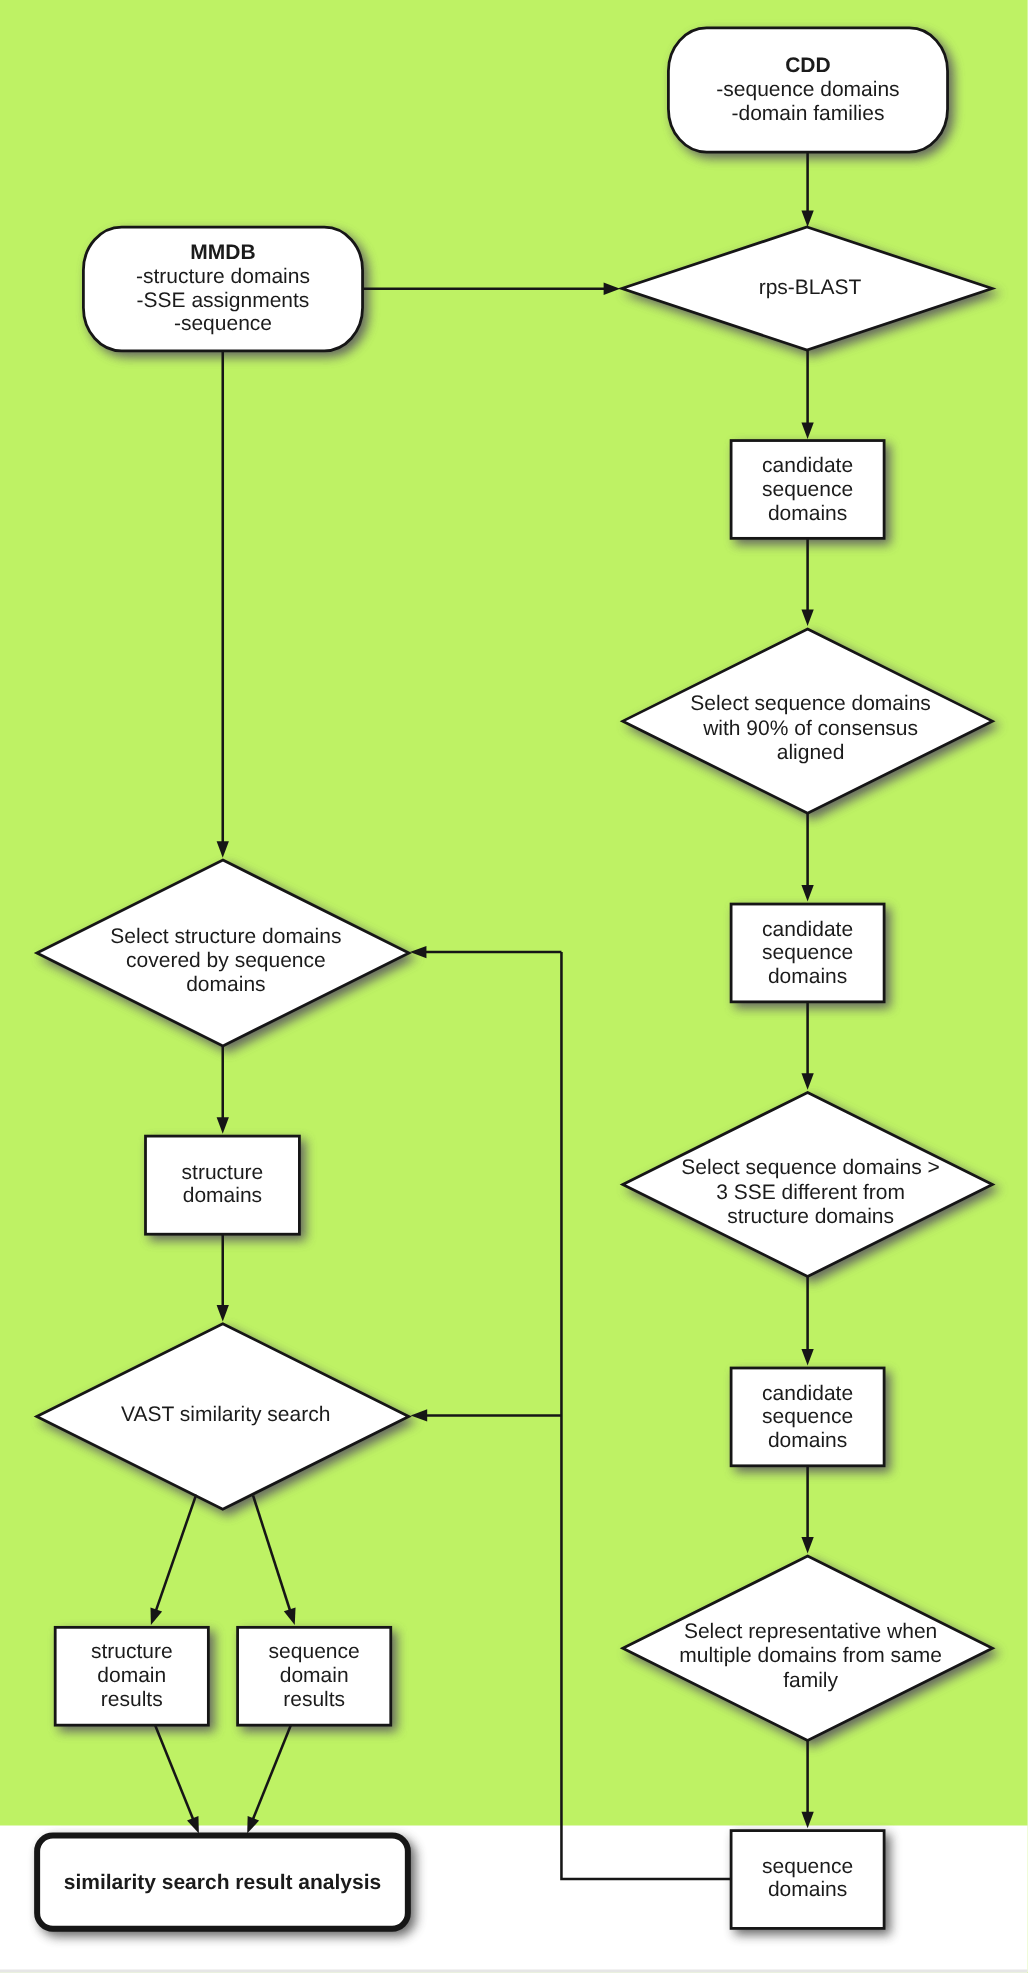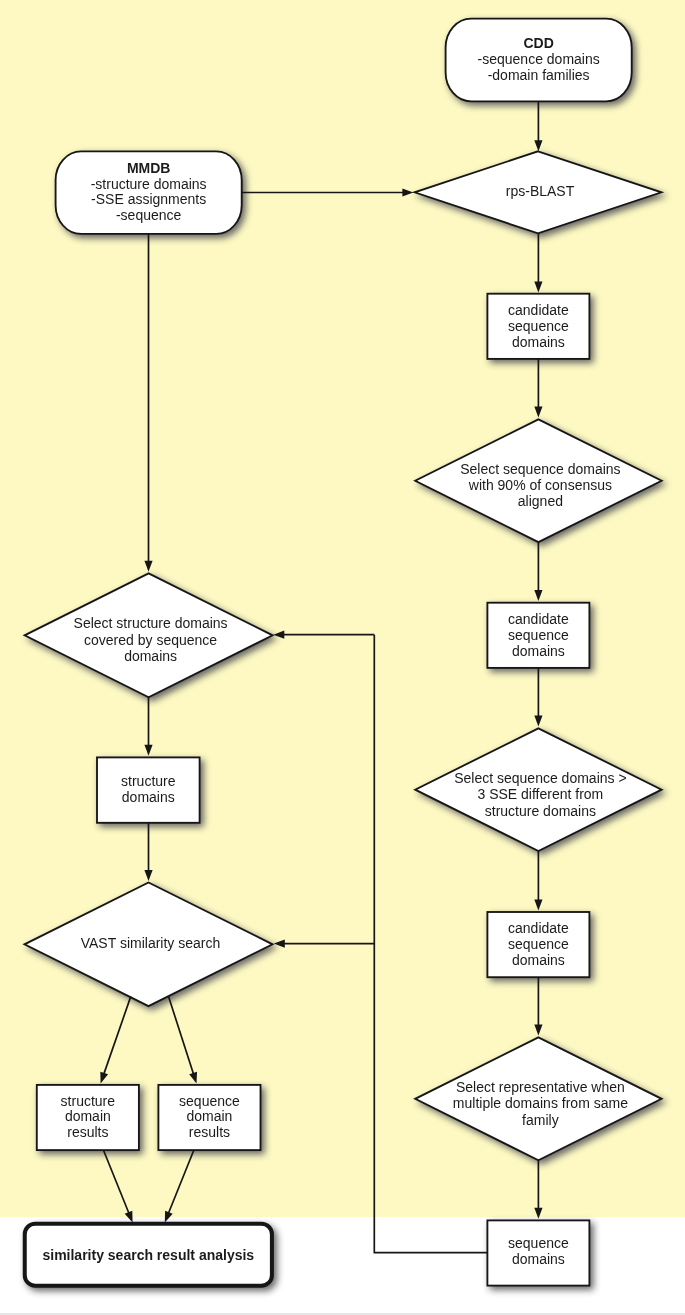--- a/index.html
+++ b/index.html
@@ -1,18 +1,18 @@
 <!DOCTYPE html>
 <html><head>
 <meta charset="utf-8">
 <title>flowchart</title>
 <style>
   html,body{margin:0;padding:0;background:#ffffff;}
   body{width:685px;height:1315px;overflow:hidden;font-family:"Liberation Sans",sans-serif;}
-  #diagram{position:absolute;left:0;top:0;width:685px;height:1217px;background:#fef9c3;}
+  #diagram{position:absolute;left:0;top:0;width:685px;height:1217px;background:#bef264;}
   #flow{display:block;width:685px;height:1315px;}
   .sh{fill:#ffffff;stroke:#161616;stroke-width:1.85;}
   .shbold{stroke-width:4.0;}
   .shshadow{fill:#606060;stroke:#606060;stroke-width:1.85;}
   .shshadow.shbold{stroke-width:4.0;}
   .ln{stroke:#161616;stroke-width:1.7;fill:none;}
   .ah{fill:#161616;stroke:none;}
   .nodeText{font-family:"Liberation Sans",sans-serif;font-size:14px;fill:#1b1b1b;text-anchor:middle;}
   #flow{-webkit-font-smoothing:antialiased;}
   .nodeText.bold{font-weight:bold;}

